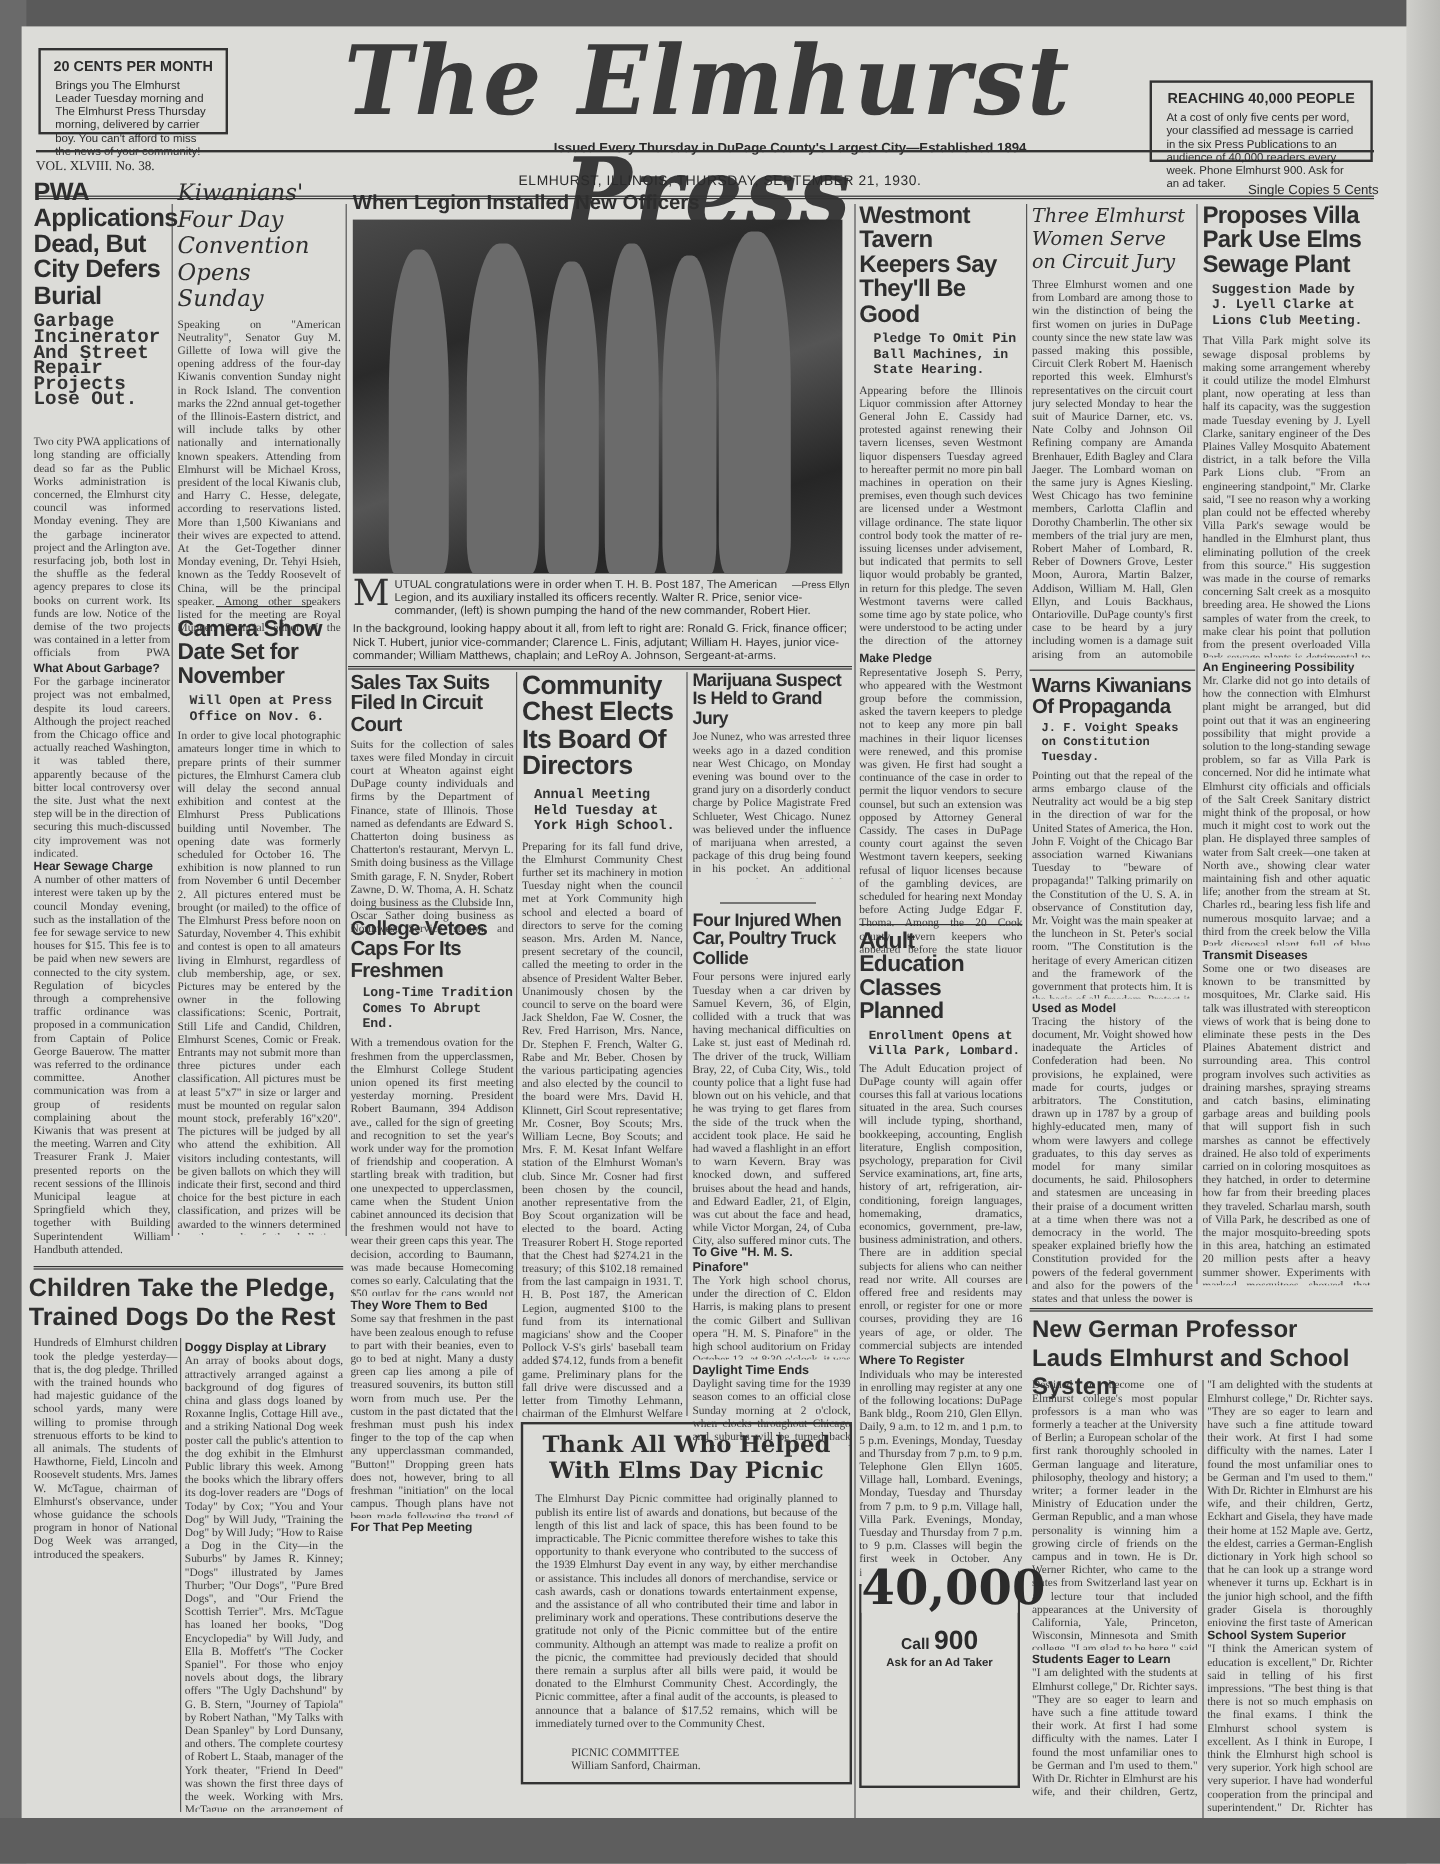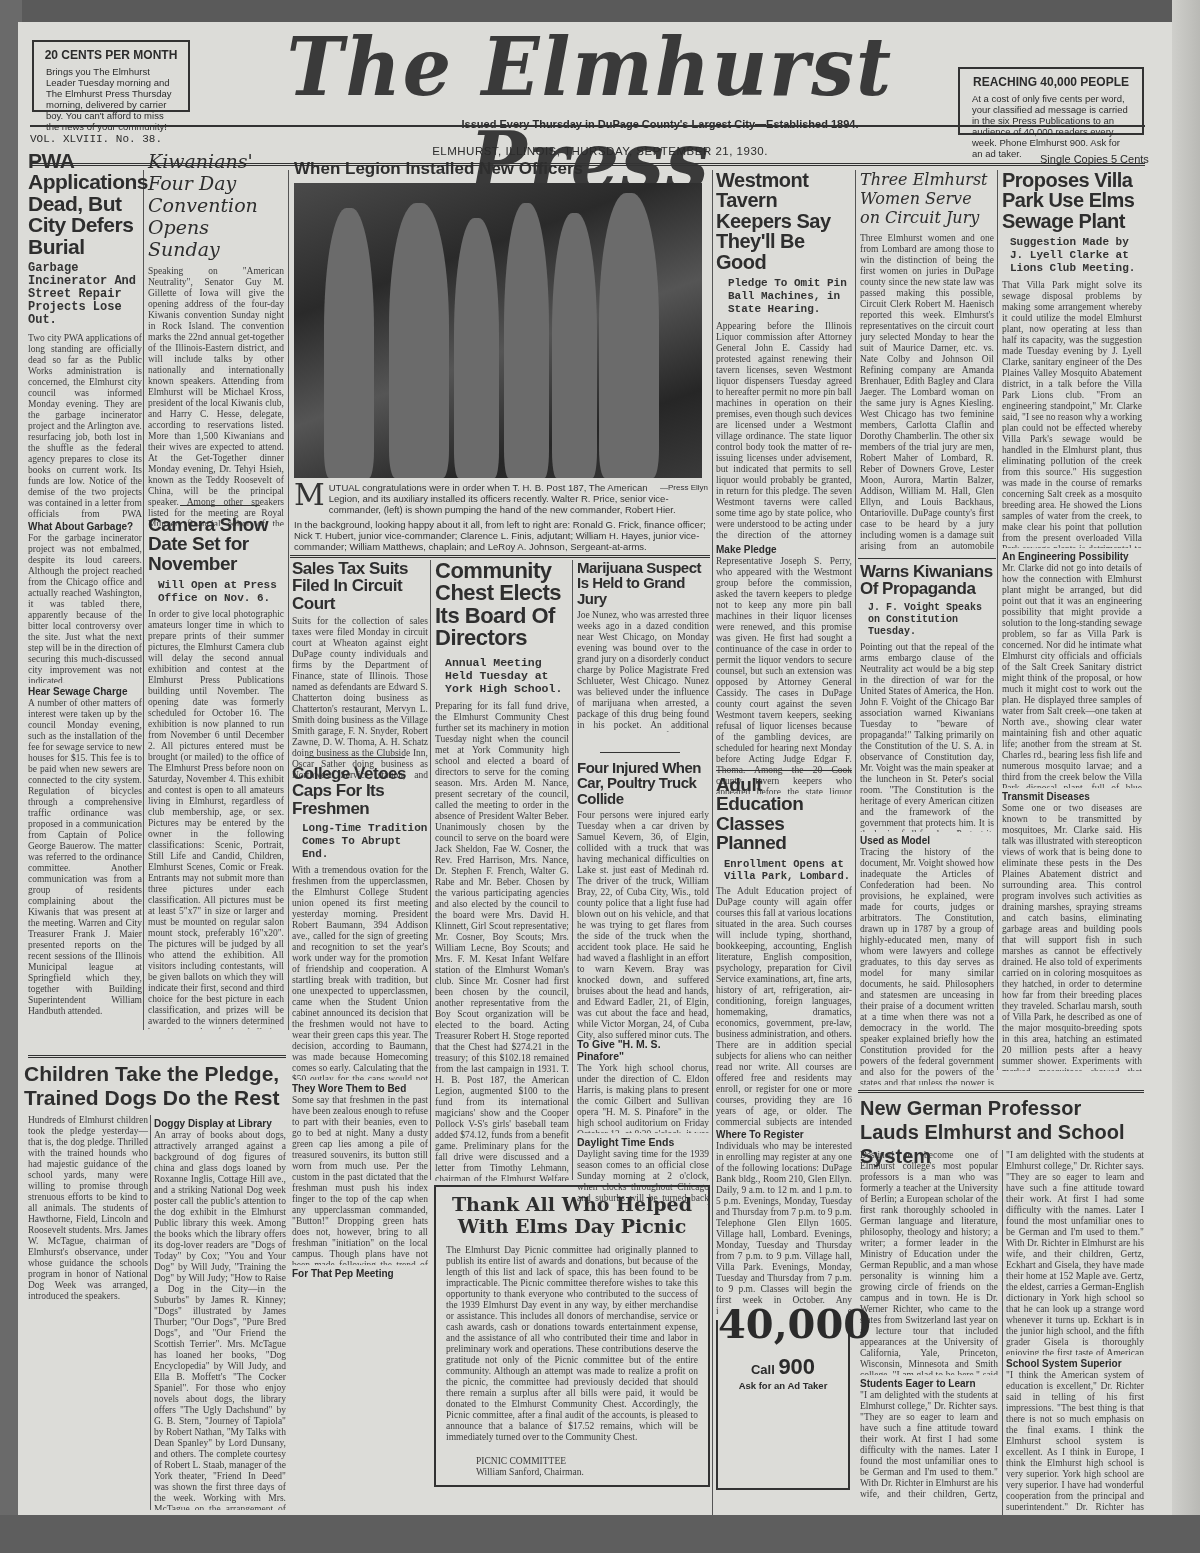--- a/index.html
+++ b/index.html
@@ -9,21 +9,21 @@
   .bottom-shadow { position:absolute; left:0; top:1515px; width:1200px; height:38px; background:#5e5e5e; }
   .right-edge { position:absolute; right:0; top:0; width:28px; height:1553px; background:linear-gradient(to right,#cfcfcb,#b9b9b5); }
   .abs { position:absolute; }
   .box { border:2px solid #333; box-sizing:border-box; }
   .rule { position:absolute; height:0; border-top:2px solid #333; }
   .rule.double { border-top:3px double #333; }
   .vrule { position:absolute; width:0; border-left:1px solid #555; }
   .masthead { position:absolute; left:230px; top:25px; width:720px; text-align:center; font-family:"DejaVu Serif", serif; font-weight:bold; font-size:76px; letter-spacing:2px; color:#3a3a3a; font-style:italic; transform:scaleY(1.05); }
   .tagline { position:absolute; left:400px; top:118px; width:520px; text-align:center; font-family:"Liberation Sans", sans-serif; font-weight:bold; font-size:11px; }
   .dateline { position:absolute; left:420px; top:145px; width:360px; text-align:center; font-family:"Liberation Sans", sans-serif; font-size:11.5px; letter-spacing:0.5px; }
-  .vol { position:absolute; left:30px; top:133px; font-family:Liberation Mono, monospace; font-size:11px; }
+  .vol { position:absolute; left:30px; top:133px; font-family:Liberation Serif, serif; font-size:11px; }
   .single { position:absolute; left:1040px; top:153px; font-family:"Liberation Sans", sans-serif; font-size:11px; }
   .ear { font-family:"Liberation Sans", sans-serif; padding:6px 8px; }
   .ear h4 { margin:0 0 4px; font-size:12px; font-weight:bold; text-align:center; }
   .ear p { margin:4px; font-size:9.5px; line-height:11px; }
   .hl { font-family:"Liberation Sans", sans-serif; font-weight:bold; color:#2e2e2e; line-height:1.02; transform-origin:left top; }
   .hl.cond { font-stretch:condensed; letter-spacing:-0.5px; }
   .hl.ital { font-family:"DejaVu Serif", serif; font-style:italic; font-weight:normal; }
   .hl.serif { font-family:"DejaVu Serif", serif; }
   .deck { font-family:Liberation Mono, monospace; font-weight:bold; font-size:13px; line-height:15px; color:#333; }
   .body { font-family:"Liberation Serif", serif; font-size:9.5px; line-height:11px; color:#3a3a3a; text-align:justify; overflow:hidden; }
@@ -66,21 +66,21 @@
 <div class="vrule" style="left:143px;top:170px;height:860px;"></div>
 <div class="vrule" style="left:288px;top:170px;height:860px;"></div>
 <div class="vrule" style="left:712px;top:170px;height:1360px;"></div>
 <div class="vrule" style="left:855px;top:170px;height:900px;"></div>
 <div class="vrule" style="left:997px;top:170px;height:900px;"></div>
 <div class="vrule" style="left:430px;top:560px;height:620px;"></div>
 <div class="vrule" style="left:572px;top:560px;height:620px;"></div>
 
 <div class="abs" style="left:28px;top:150px;width:114px;">
   <div class="hl cond" style="font-size:21px;">PWA Applications Dead, But City Defers Burial</div>
-  <div class="deck" style="font-size:12px;line-height:13px;margin:5px 0 6px;">Garbage Incinerator And Street Repair Projects Lose Out.</div>
+  <div class="deck" style="font-size:16px;line-height:13px;margin:5px 0 24px;">Garbage Incinerator And Street Repair Projects Lose Out.</div>
   <div class="body" style="height:185px;">Two city PWA applications of long standing are officially dead so far as the Public Works administration is concerned, the Elmhurst city council was informed Monday evening. They are the garbage incinerator project and the Arlington ave. resurfacing job, both lost in the shuffle as the federal agency prepares to close its books on current work. Its funds are low. Notice of the demise of the two projects was contained in a letter from officials from PWA authorities pointing out that no further allotments are to be made, unless new federal monies are made available. In that event, the city would have to make new applications for the 45 per cent grant made by this New Deal agency for approved work. Aldermen made no move to bury the corpses of the two projects. Instead they indicated a tendency to keep the Arlington ave. matter alive by inquiring whether some arrangement might not be worked out.</div>
   <div class="subhead">What About Garbage?</div>
   <div class="body" style="height:150px;">For the garbage incinerator project was not embalmed, despite its loud careers. Although the project reached from the Chicago office and actually reached Washington, it was tabled there, apparently because of the bitter local controversy over the site. Just what the next step will be in the direction of securing this much-discussed city improvement was not indicated.</div>
   <div class="subhead">Hear Sewage Charge</div>
   <div class="body" style="height:340px;">A number of other matters of interest were taken up by the council Monday evening, such as the installation of the fee for sewage service to new houses for $15. This fee is to be paid when new sewers are connected to the city system. Regulation of bicycles through a comprehensive traffic ordinance was proposed in a communication from Captain of Police George Bauerow. The matter was referred to the ordinance committee. Another communication was from a group of residents complaining about the Kiwanis that was present at the meeting. Warren and City Treasurer Frank J. Maier presented reports on the recent sessions of the Illinois Municipal league at Springfield which they, together with Building Superintendent William Handbuth attended.</div>
 </div>
 
 <div class="abs" style="left:148px;top:150px;width:136px;">
   <div class="hl ital" style="font-size:19px;line-height:22px;">Kiwanians' Four Day Convention Opens Sunday</div>
   <div class="body" style="height:260px;margin-top:6px;">Speaking on "American Neutrality", Senator Guy M. Gillette of Iowa will give the opening address of the four-day Kiwanis convention Sunday night in Rock Island. The convention marks the 22nd annual get-together of the Illinois-Eastern district, and will include talks by other nationally and internationally known speakers. Attending from Elmhurst will be Michael Kross, president of the local Kiwanis club, and Harry C. Hesse, delegate, according to reservations listed. More than 1,500 Kiwanians and their wives are expected to attend. At the Get-Together dinner Monday evening, Dr. Tehyi Hsieh, known as the Teddy Roosevelt of China, will be the principal speaker. Among other speakers listed for the meeting are Royal Munger, financial editor of the Chicago Daily News; Oscar Carlstrom, former Attorney General of Illinois; Robert J. Prittie, Winnipeg, Can., vice-president, Kiwanis International; Nelse Knudsen, governor, Michigan Kiwanis district; Henry P. Chandler, Chicago, former president of City Club of Chicago, and Congressman N. M. Mason, Oglesby, member of the Dies committee. Dr. C. Paul White, governor of the district, will preside.</div>

